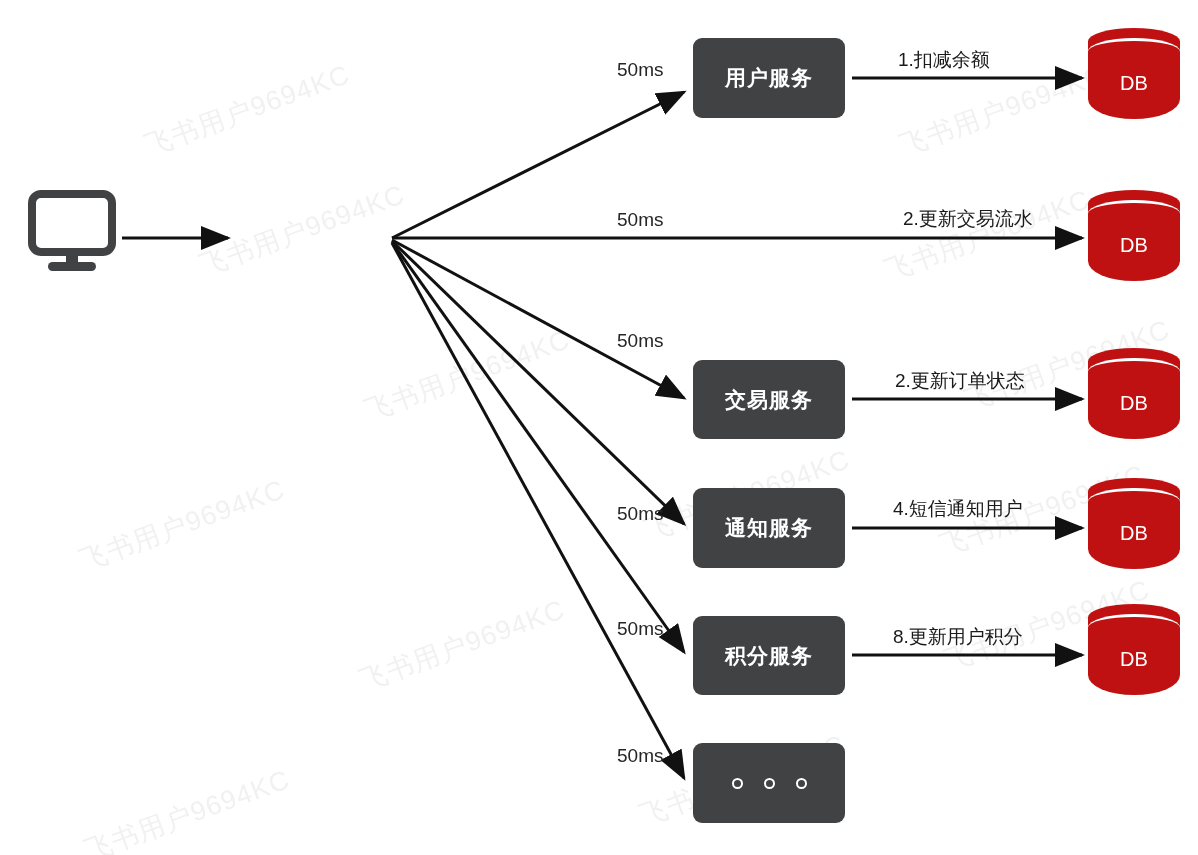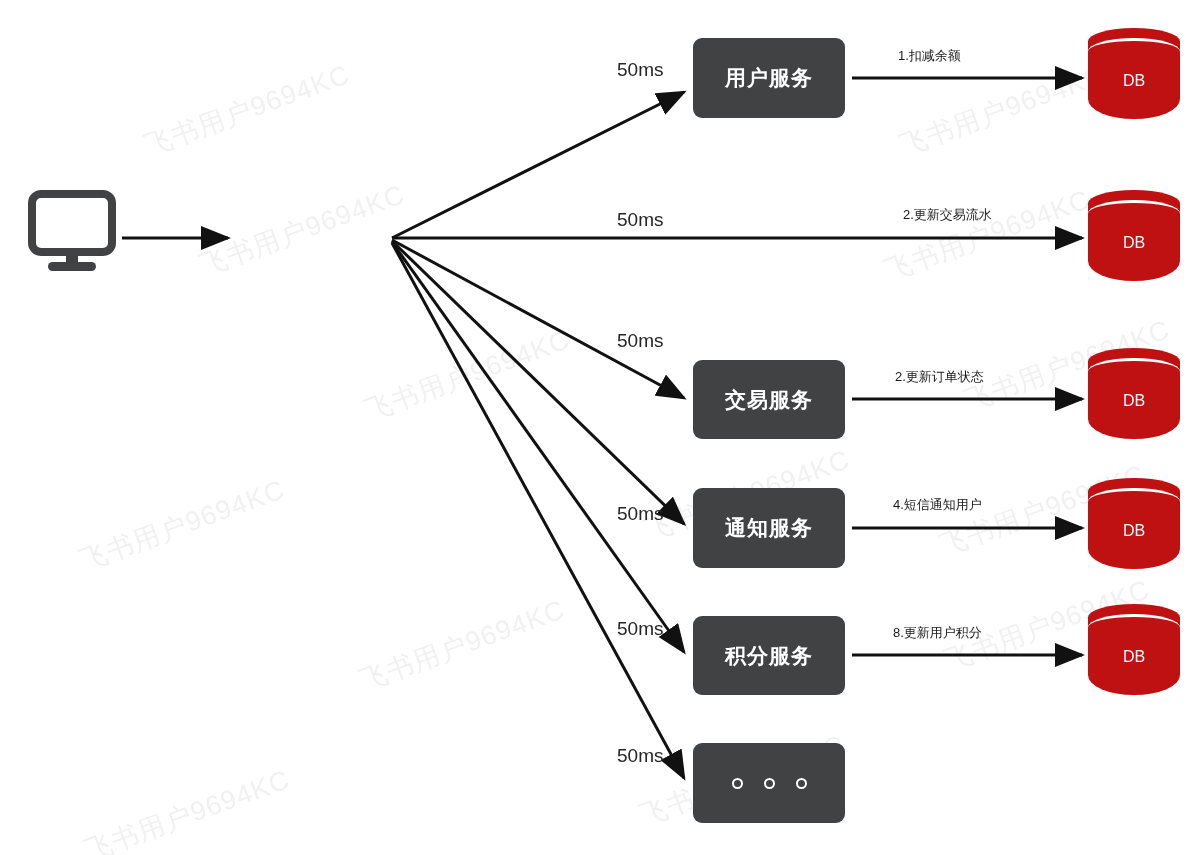--- a/index.html
+++ b/index.html
@@ -101,21 +101,21 @@
     border-top: 3px solid #ffffff;
     box-sizing: border-box;
   }
   .db-text {
     position: absolute;
     left: 0;
     top: 44px;
     width: 92px;
     text-align: center;
     color: #ffffff;
-    font-size: 16px;
+    font-size: 20px;
     font-family: "Liberation Sans", "DejaVu Sans", sans-serif;
   }
   
   .monitor {
     position: absolute;
     left: 28px;
     top: 190px;
     width: 88px;
     height: 84px;
   }
@@ -123,21 +123,21 @@
   .lbl {
     position: absolute;
     color: #262626;
     font-size: 19px;
     white-space: nowrap;
     font-family: "Liberation Sans", "DejaVu Sans", sans-serif;
   }
   .lbl-cn {
     position: absolute;
     color: #1a1a1a;
-    font-size: 13px;
+    font-size: 19px;
     white-space: nowrap;
     font-family: "Liberation Sans", "DejaVu Sans", sans-serif;
     text-align: right;
   }
 </style>
 </head>
 <body>
 
 <div id="canvas">
 

